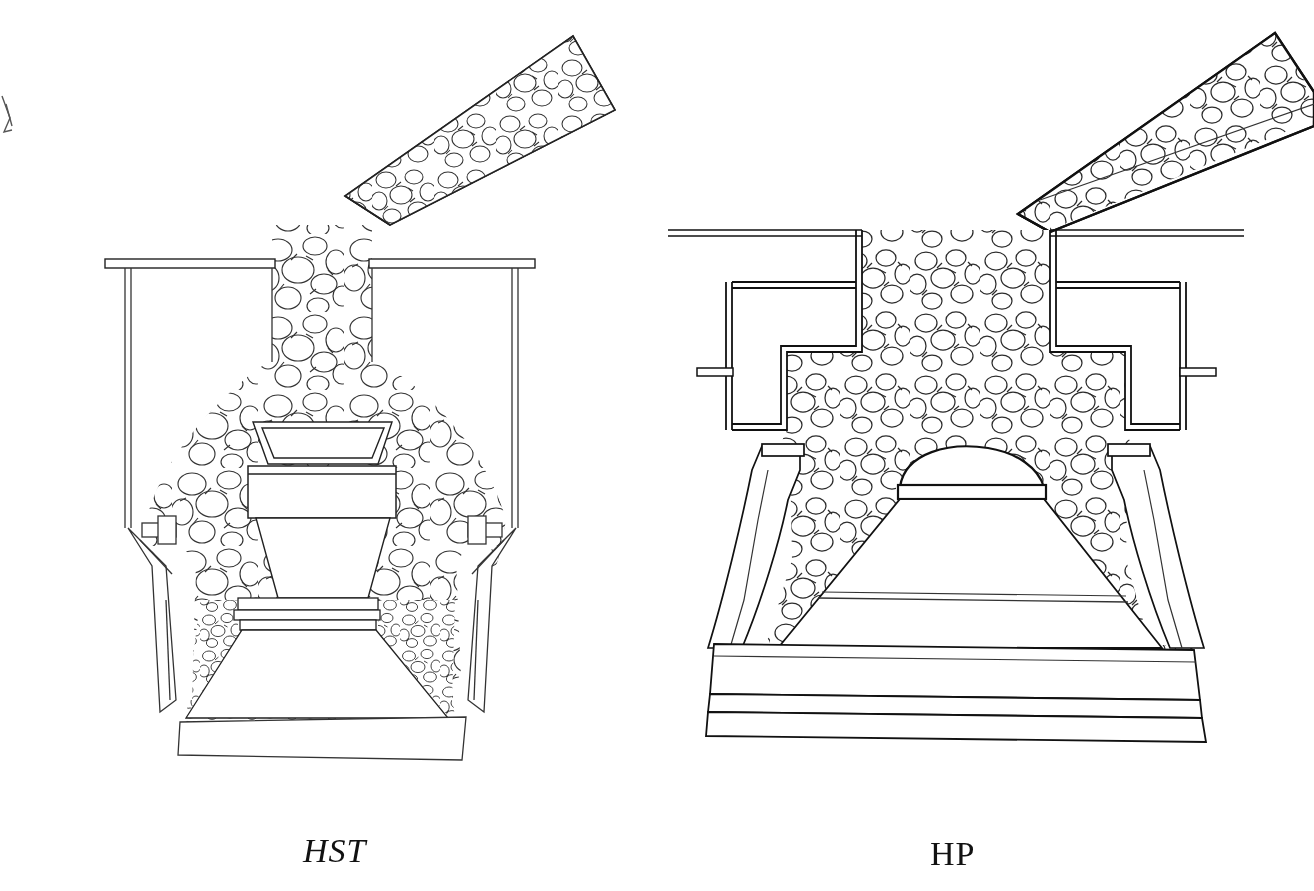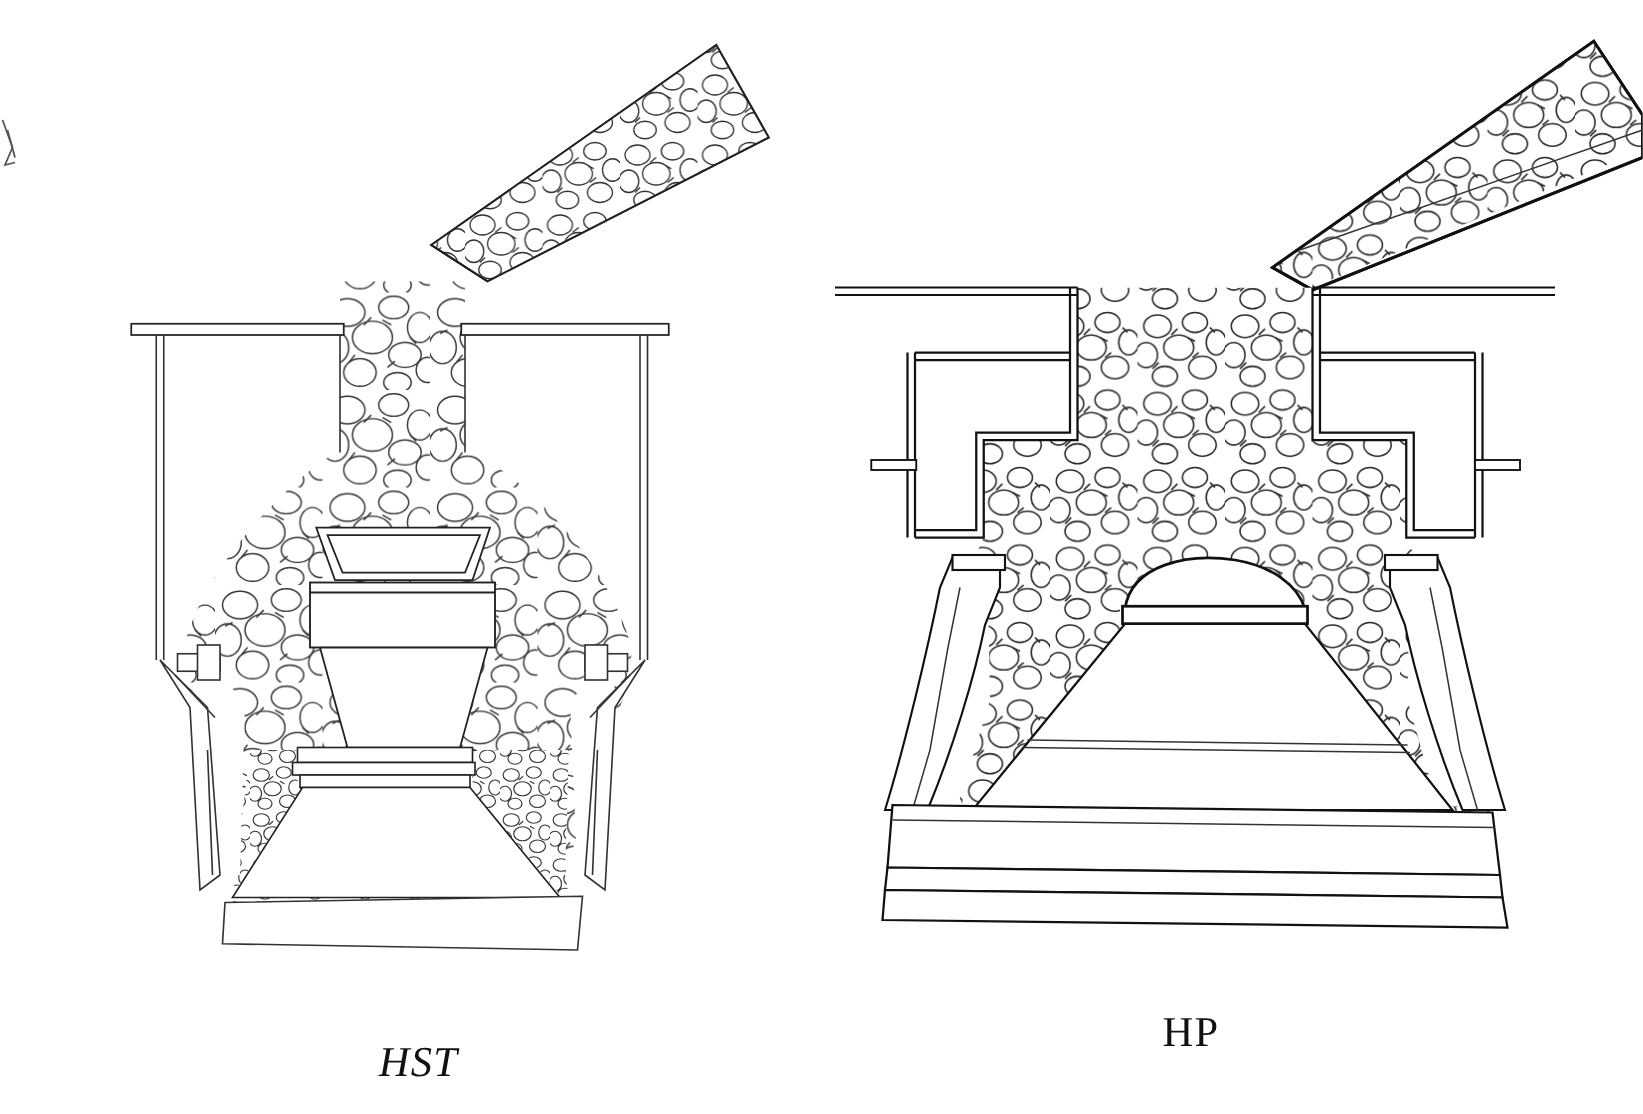--- a/index.html
+++ b/index.html
@@ -2,21 +2,21 @@
 <html><head>
 <meta charset="utf-8">
 <style>
   html,body{margin:0;padding:0;background:#ffffff;}
   body{width:1314px;height:891px;position:relative;overflow:hidden;
        font-family:"Liberation Serif",serif;color:#1a1a1a;}
   #canvas{position:absolute;inset:0;width:1314px;height:891px;}
   .caption{position:absolute;font-family:"Liberation Serif",serif;
            font-size:34px;color:#111;letter-spacing:1px;white-space:nowrap;}
   #cap-hst{left:303px;top:832px;font-style:italic;}
-  #cap-hp{left:930px;top:808px;}
+  #cap-hp{left:930px;top:835px;}
 </style>
 </head>
 <body>
 
 <svg id="canvas" viewBox="0 0 1314 891">
   <defs>
 
     <pattern id="rockCoarse" width="86" height="78" patternUnits="userSpaceOnUse">
       <rect width="86" height="78" fill="#fff"></rect>
       <g fill="none" stroke="#333" stroke-width="1.15" stroke-linejoin="round">

